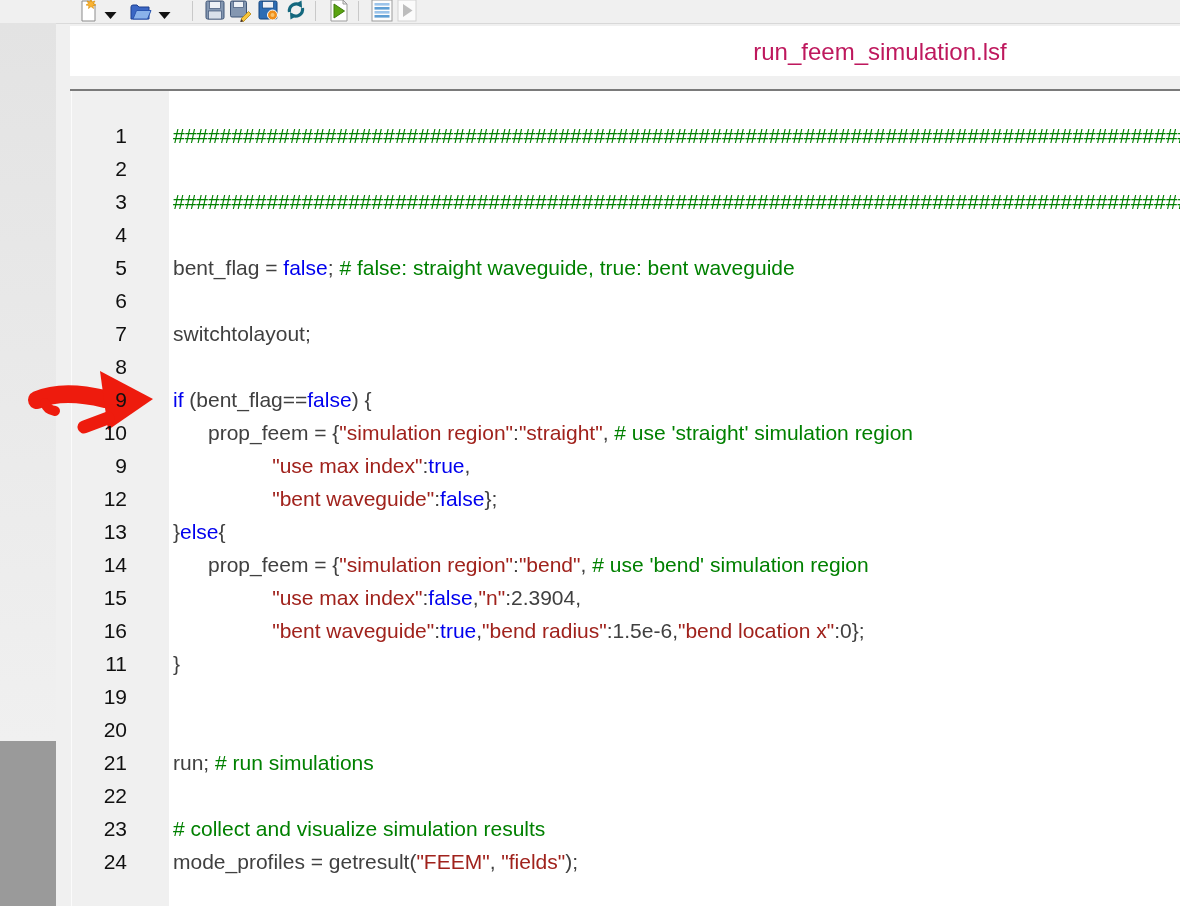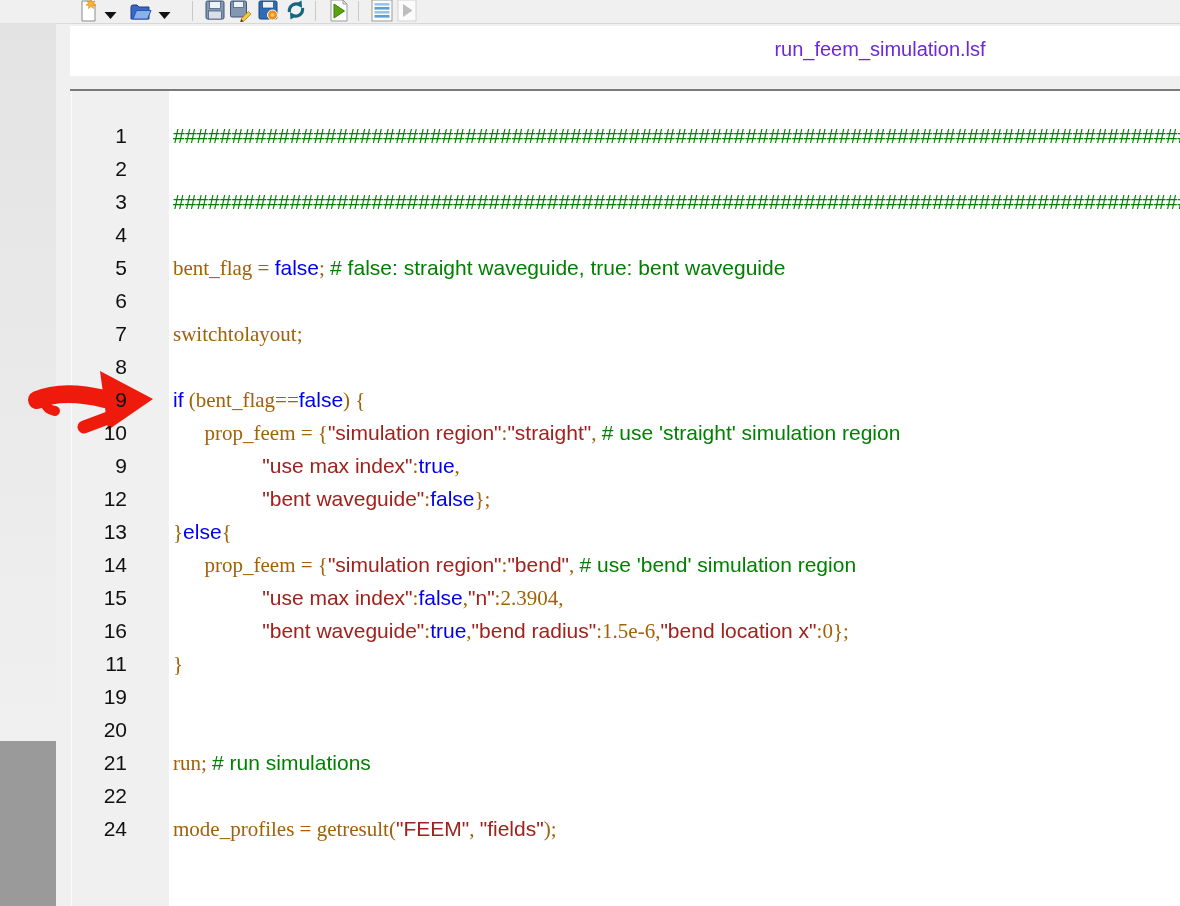--- a/index.html
+++ b/index.html
@@ -30,21 +30,21 @@
   
   .tabbar{
     position:absolute;left:70px;top:23px;width:1110px;height:68px;
     background:#f0f0f0;border-top:1px solid #d8d8d8;box-sizing:border-box;
   }
   .tab-white{
     position:absolute;left:0;top:2px;width:1110px;height:50px;background:#ffffff;
   }
   .tab-title{
     position:absolute;left:660px;top:12px;width:300px;text-align:center;
-    font-size:20px;color:#6d28d9;white-space:nowrap;
+    font-size:24px;color:#be185d;white-space:nowrap;
   }
   .tabbar-line{
     position:absolute;left:0;bottom:0;width:1110px;height:2px;background:#7a7a7a;
   }
   
   .editor{
     position:absolute;left:71px;top:91px;width:1109px;height:815px;
     background:#ffffff;overflow:hidden;border-left:1px solid #fbfbfb;
   }
   .gutter{
@@ -53,21 +53,21 @@
   .code-lines{position:absolute;left:0;top:28px;width:1109px;}
   .line{position:relative;height:33px;}
   .ln{
     position:absolute;left:0;top:0;width:55px;height:33px;line-height:33px;
     text-align:right;font-size:21px;color:#101010;z-index:7;
   }
   .ct{
     position:absolute;left:101px;top:0;height:33px;line-height:33px;
     font-size:21px;white-space:pre;z-index:7;color:#000;
   }
-  .ct .p{color:#a16207;font-family:Liberation Serif, serif;}
+  .ct .p{color:#404040;}
   .ct .k{color:var(--kw,#0000ee);}
   .ct .c{color:var(--cm,#008000);}
   .ct .s{color:var(--st,#a0221c);}
   
   .arrow-svg{position:absolute;left:25px;top:365px;z-index:5;}
 </style>
 </head>
 <body style="--kw: #0000ee; --cm: #008000; --st: #a0221c; --arrow: #ee1b0d;">
 
 <div class="toolbar">
@@ -260,20 +260,24 @@
       </div>
       <div class="line">
         <span class="ln">21</span>
         <span class="ct"><span class="p">run; </span><span class="c"># run simulations</span></span>
       </div>
       <div class="line">
         <span class="ln">22</span>
         <span class="ct"></span>
       </div>
       <div class="line">
+        <span class="ln">23</span>
+        <span class="ct"><span class="c"># collect and visualize simulation results</span></span>
+      </div>
+      <div class="line">
         <span class="ln">24</span>
         <span class="ct"><span class="p">mode_profiles = getresult(</span><span class="s">"FEEM"</span><span class="p">, </span><span class="s">"fields"</span><span class="p">);</span></span>
       </div>
     </div>
 </div>
 
 <svg class="arrow-svg" width="140" height="75" viewBox="0 0 140 75">
   <path d="M12 35 C 30 27, 55 28, 80 34" fill="none" stroke="var(--arrow,#ee1b0d)" stroke-width="18" stroke-linecap="round"></path>
   <path d="M20 38 C 22 43, 24 45, 30 46" fill="none" stroke="var(--arrow,#ee1b0d)" stroke-width="10" stroke-linecap="round"></path>
   <polygon points="75,6 128,34 83,65" fill="var(--arrow,#ee1b0d)"></polygon>

